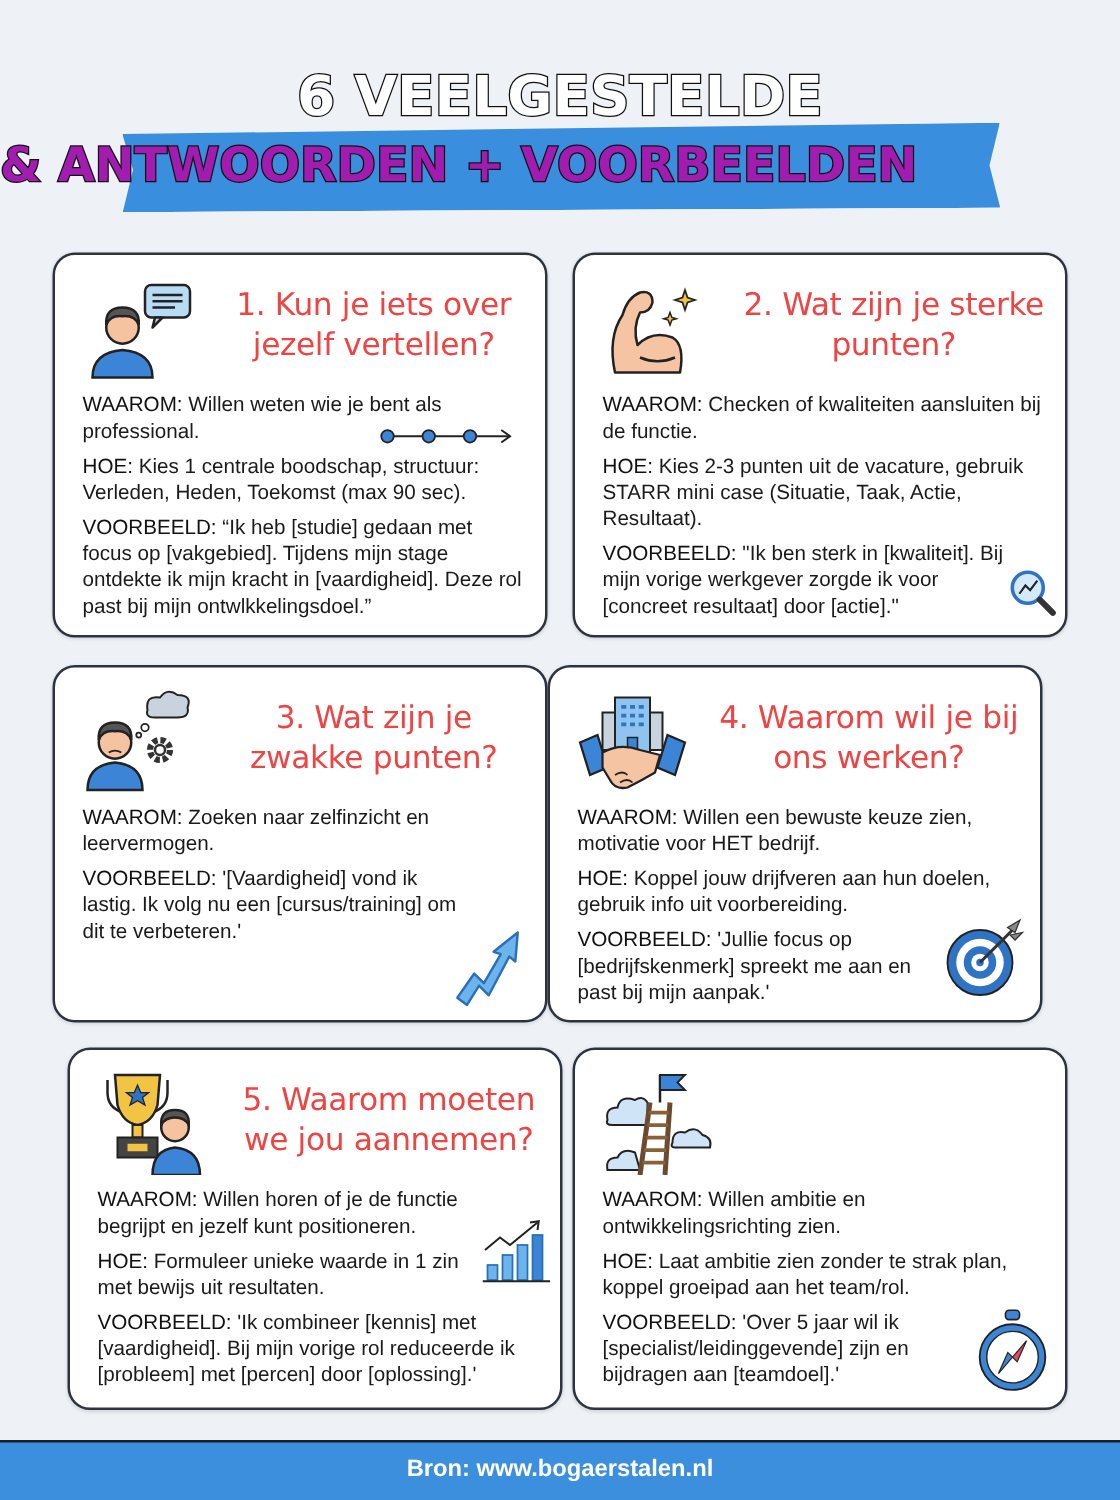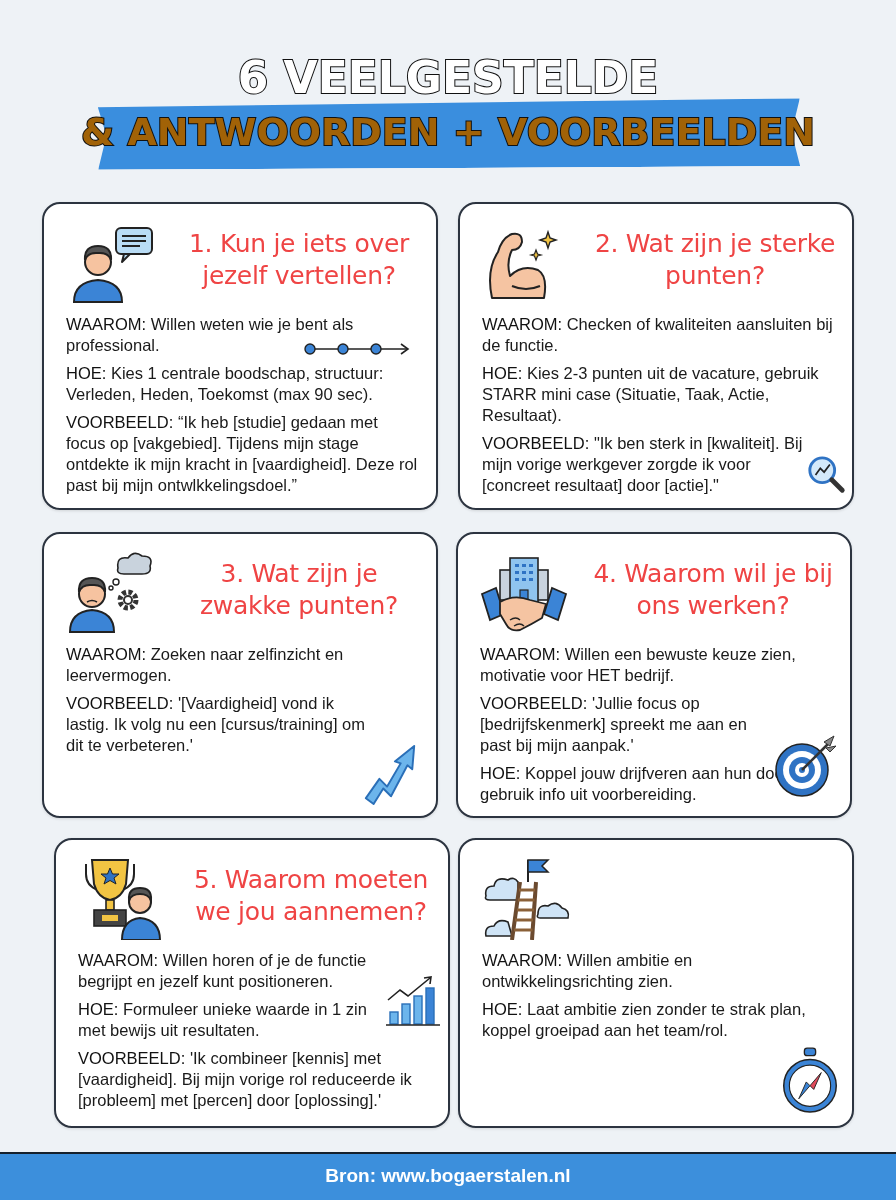--- a/index.html
+++ b/index.html
@@ -19,24 +19,24 @@
     paint-order: stroke fill;
     text-shadow: 0 0 1px #111;
   }
   .title-banner {
     position: absolute; top: 100px; left: 98px; width: 702px; height: 68px;
     background: #3a8ede;
     transform: rotate(-0.3deg);
     clip-path: polygon(0% 8%, 100% 0%, 98.8% 50%, 100% 100%, 0% 100%, 1.2% 50%);
   }
   .title-line2 {
-    position: absolute; top: 110px; left: 0; width: 896px; text-align: center;
+    position: absolute; top: 110px; left: 0; width: 896px; text-align: left;
     font-family: "DejaVu Sans", sans-serif;
     font-weight: bold; font-size: 38px;
-    color: #a16207;
+    color: #a21caf;
     -webkit-text-stroke: 2px #111;
     paint-order: stroke fill;
   }
   .card {
     position: absolute;
     background: #ffffff;
     border: 2px solid #2c3440;
     border-radius: 18px;
     box-shadow: 0 1px 3px rgba(0,0,0,0.12);
   }
@@ -134,21 +134,21 @@
   <h2>3. Wat zijn je zwakke punten?</h2>
   <div class="body">
     <p><b>WAAROM:</b><span> Zoeken naar zelfinzicht en leervermogen.</span></p>
     <p style="padding-right:40px;"><b>VOORBEELD:</b><span> '[Vaardigheid] vond ik lastig. Ik volg nu een [cursus/training] om dit te verbeteren.'</span></p>
   </div>
   <svg class="deco" viewBox="0 0 60 66" style="left:318px; top:208px; width:58px; height:64px;">
     <path d="M4 58 L18 38 L26 46 L40 22 L34 20 L54 4 L52 28 L47 24 L30 56 L22 48 L12 64 Z" fill="#6cb5ec" stroke="#2a6fb8" stroke-width="2" stroke-linejoin="round"></path>
   </svg>
 </div>
 
-<div class="card" style="left:456px; top:532px; width:396px; height:286px;">
+<div class="card" style="left:438px; top:532px; width:396px; height:286px;">
   <svg class="icon" viewBox="0 0 88 84">
     <rect x="20" y="20" width="12" height="30" fill="#c9d3dd" stroke="#222" stroke-width="1.6"></rect>
     <rect x="56" y="20" width="12" height="30" fill="#c9d3dd" stroke="#222" stroke-width="1.6"></rect>
     <rect x="30" y="8" width="28" height="44" fill="#8fc4ef" stroke="#222" stroke-width="1.6"></rect>
     <g fill="#2f73c4">
         <rect x="35" y="14" width="4" height="3"></rect>
         <rect x="42" y="14" width="4" height="3"></rect>
         <rect x="49" y="14" width="4" height="3"></rect>
         <rect x="35" y="21" width="4" height="3"></rect>
         <rect x="42" y="21" width="4" height="3"></rect>
@@ -159,22 +159,22 @@
       </g>
     <rect x="40" y="40" width="8" height="12" fill="#3b84d6" stroke="#222" stroke-width="1.2"></rect>
     <path d="M2 44 L16 38 L24 64 L10 70 Z" fill="#3b84d6" stroke="#222" stroke-width="1.8"></path>
     <path d="M86 44 L72 38 L64 64 L78 70 Z" fill="#3b84d6" stroke="#222" stroke-width="1.8"></path>
     <path d="M20 52 Q34 44 50 50 L66 54 L62 68 Q52 74 40 80 Q30 82 26 74 L20 64 Z" fill="#f5c4a2" stroke="#222" stroke-width="1.8" stroke-linejoin="round"></path>
     <path d="M30 70 Q36 66 40 70 M34 76 Q40 72 44 76" fill="none" stroke="#222" stroke-width="1.4"></path>
   </svg>
   <h2>4. Waarom wil je bij ons werken?</h2>
   <div class="body">
     <p><b>WAAROM:</b><span> Willen een bewuste keuze zien, motivatie voor HET bedrijf.</span></p>
+    <p><b>HOE:</b><span> Koppel jouw drijfveren aan hun doelen, gebruik info uit voorbereiding.</span></p>
     <p style="padding-right:70px;"><b>VOORBEELD:</b><span> 'Jullie focus op [bedrijfskenmerk] spreekt me aan en past bij mijn aanpak.'</span></p>
-    <p><b>HOE:</b><span> Koppel jouw drijfveren aan hun doelen, gebruik info uit voorbereiding.</span></p>
   </div>
   <svg class="deco" viewBox="0 0 64 64" style="left:316px; top:200px; width:64px; height:64px;">
     <circle cx="28" cy="36" r="26" fill="#2f73c4" stroke="#222" stroke-width="1.5"></circle>
     <circle cx="28" cy="36" r="19" fill="#ffffff"></circle>
     <circle cx="28" cy="36" r="13" fill="#2f73c4"></circle>
     <circle cx="28" cy="36" r="7" fill="#ffffff"></circle>
     <circle cx="28" cy="36" r="3" fill="#2f73c4"></circle>
     <line x1="28" y1="36" x2="54" y2="10" stroke="#333" stroke-width="2.5"></line>
     <path d="M50 8 L60 2 L56 12 Z M52 14 L62 12 L56 18 Z" fill="#888" stroke="#333" stroke-width="1"></path>
   </svg>
@@ -223,20 +223,21 @@
         <line x1="37" y1="34" x2="53" y2="34"></line>
         <line x1="36" y1="44" x2="52.5" y2="44"></line>
         <line x1="35" y1="54" x2="52" y2="54"></line>
         <line x1="33" y1="64" x2="51" y2="64"></line>
         <line x1="32" y1="74" x2="50.5" y2="74"></line>
       </g>
   </svg>
   <div class="body">
     <p style="padding-right:60px;"><b>WAAROM:</b><span> Willen ambitie en ontwikkelingsrichting zien.</span></p>
     <p><b>HOE:</b><span> Laat ambitie zien zonder te strak plan, koppel groeipad aan het team/rol.</span></p>
+    <p style="padding-right:66px;"><b>VOORBEELD:</b><span> 'Over 5 jaar wil ik [specialist/leidinggevende] zijn en bijdragen aan [teamdoel].'</span></p>
   </div>
   <svg class="deco" viewBox="0 0 64 74" style="left:320px; top:206px; width:60px; height:70px;">
     <rect x="26" y="2" width="12" height="8" rx="3" fill="#3b84d6" stroke="#222" stroke-width="1.4"></rect>
     <circle cx="32" cy="42" r="28" fill="#3b84d6" stroke="#222" stroke-width="1.6"></circle>
     <circle cx="32" cy="42" r="22" fill="#ffffff" stroke="#222" stroke-width="1.2"></circle>
     <path d="M32 42 L44 28 L36 46 Z" fill="#e04a5a" stroke="#222" stroke-width="1"></path>
     <path d="M32 42 L20 56 L28 38 Z" fill="#3b84d6" stroke="#222" stroke-width="1"></path>
   </svg>
 </div>
 

